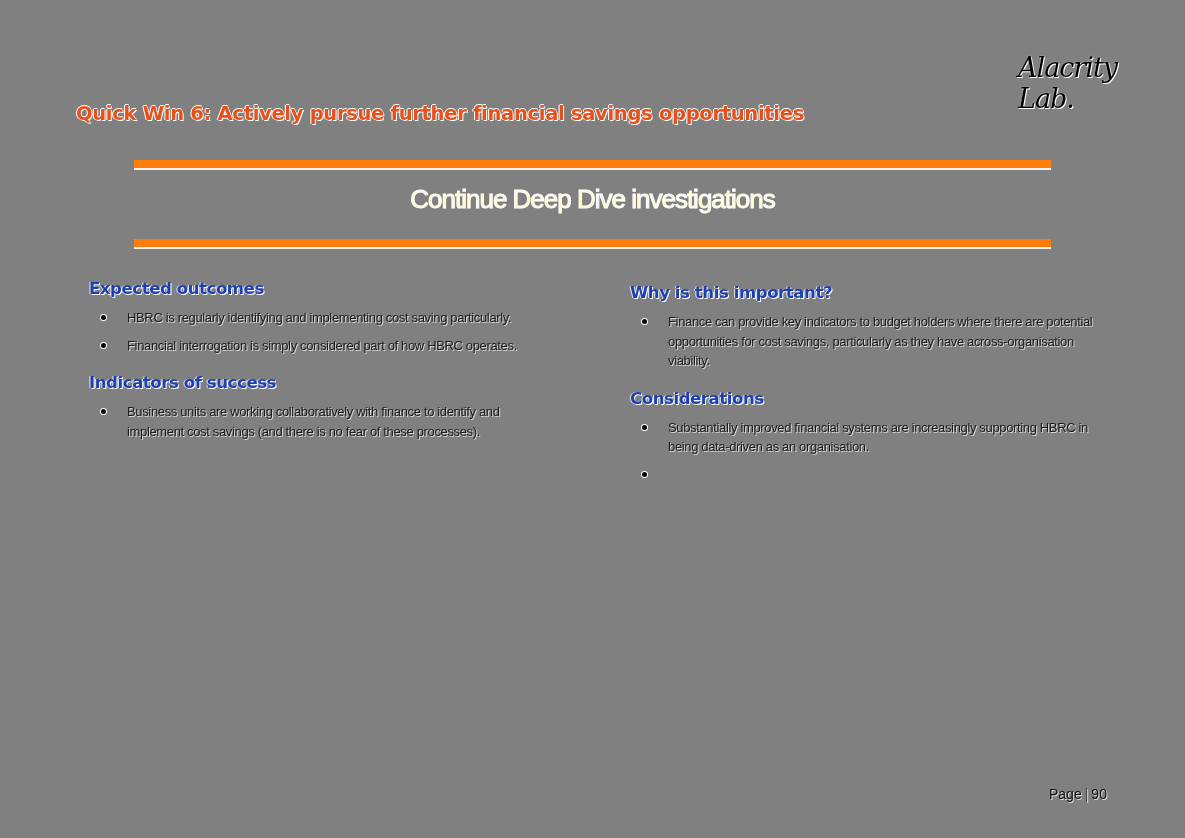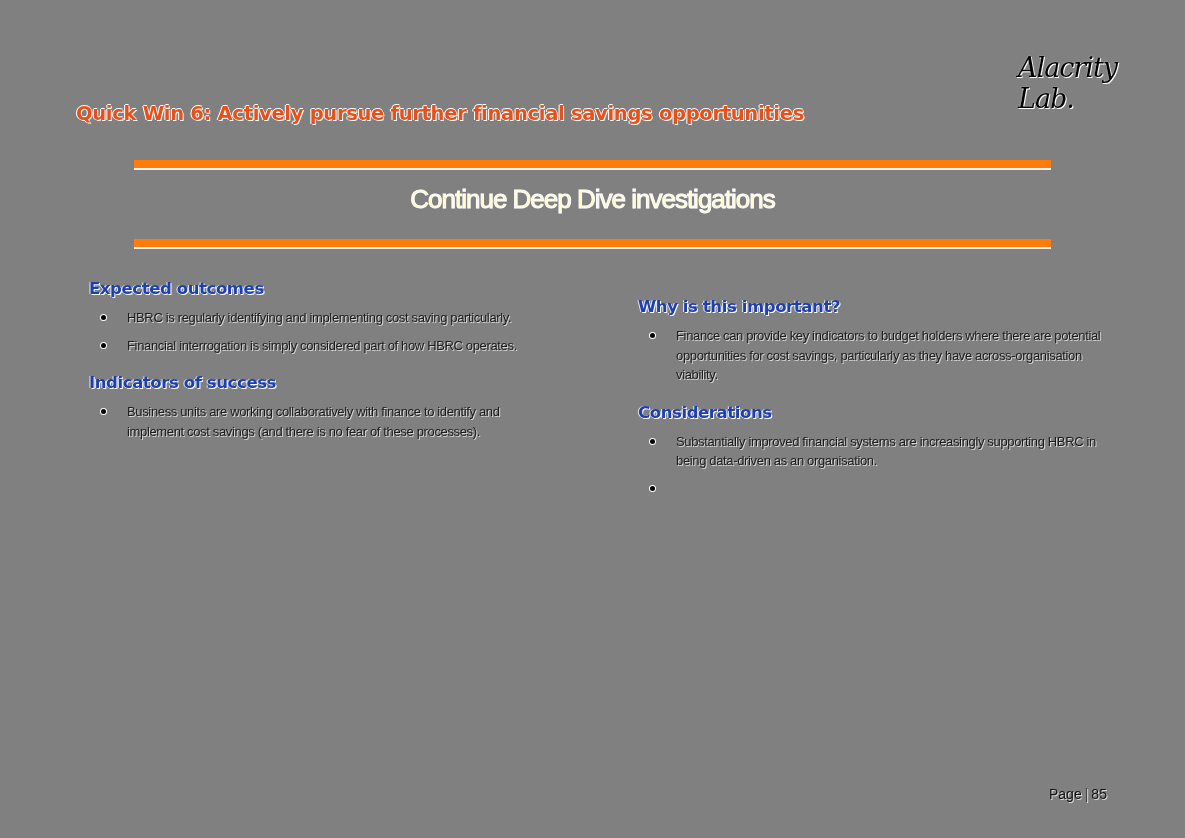--- a/index.html
+++ b/index.html
@@ -26,21 +26,21 @@
   .bar.top { top:160px; }
   .bar.bottom { top:239px; }
   .subtitle {
     position:absolute; left:134px; width:917px; top:184px; text-align:center;
     font-family:Liberation Sans, sans-serif; font-size:26px; font-weight:normal;
     color:#fef9c3; letter-spacing:-1px;
     -webkit-text-stroke: 1px #ffffff;
   }
   .col { position:absolute; width:480px; }
   .col.left { left:76px; top:279px; }
-  .col.right { left:617px; top:297px;margin-left:8px; }
+  .col.right { left:617px; top:283px; }
   .heading {
     font-family:"DejaVu Sans", sans-serif; font-weight:bold; font-size:16.5px;
     color:#1d3fb0; margin:0 0 10px 0; letter-spacing:-0.4px;
     text-shadow: 1px 1px 0 #fff, -1px 0 0 #e6e6e6;
     padding-left: 13px;
   }
   ul.bullets { list-style:none; margin:0 0 18px 0; padding:0; }
   ul.bullets li {
     position:relative; padding-left:51px; margin-bottom:8px;
     font-family:"Liberation Sans", sans-serif; font-size:13px; line-height:19.5px;
@@ -97,14 +97,14 @@
   <section>
     <h2 class="heading">Considerations</h2>
     <ul class="bullets">
       <li><span class="dot"></span><span>Substantially improved financial systems are increasingly supporting HBRC in being data-driven as an organisation.</span></li>
       <li><span class="dot"></span></li>
     </ul>
   </section>
 </div>
 
 <div class="page-num">
-  <span>Page</span><span class="sep">|</span><span>85</span>
+  <span>Page</span><span class="sep">|</span><span>90</span>
 </div>
 
 </body></html>

